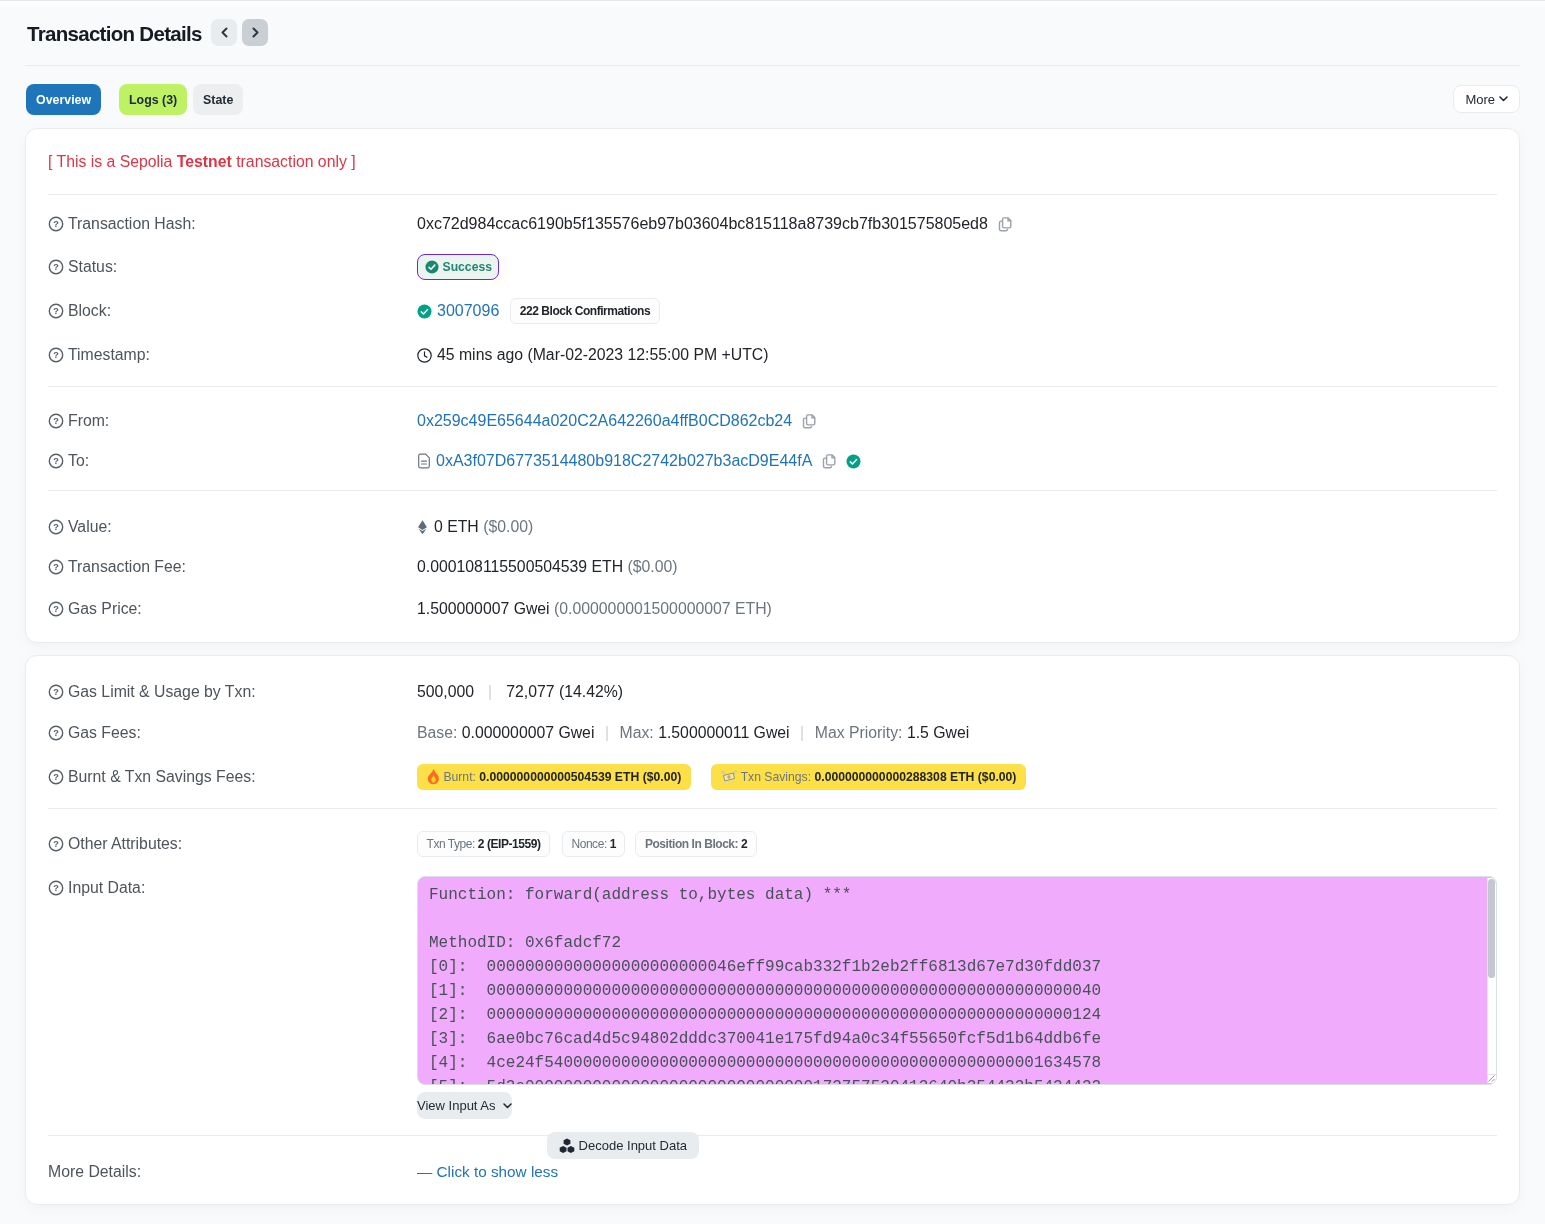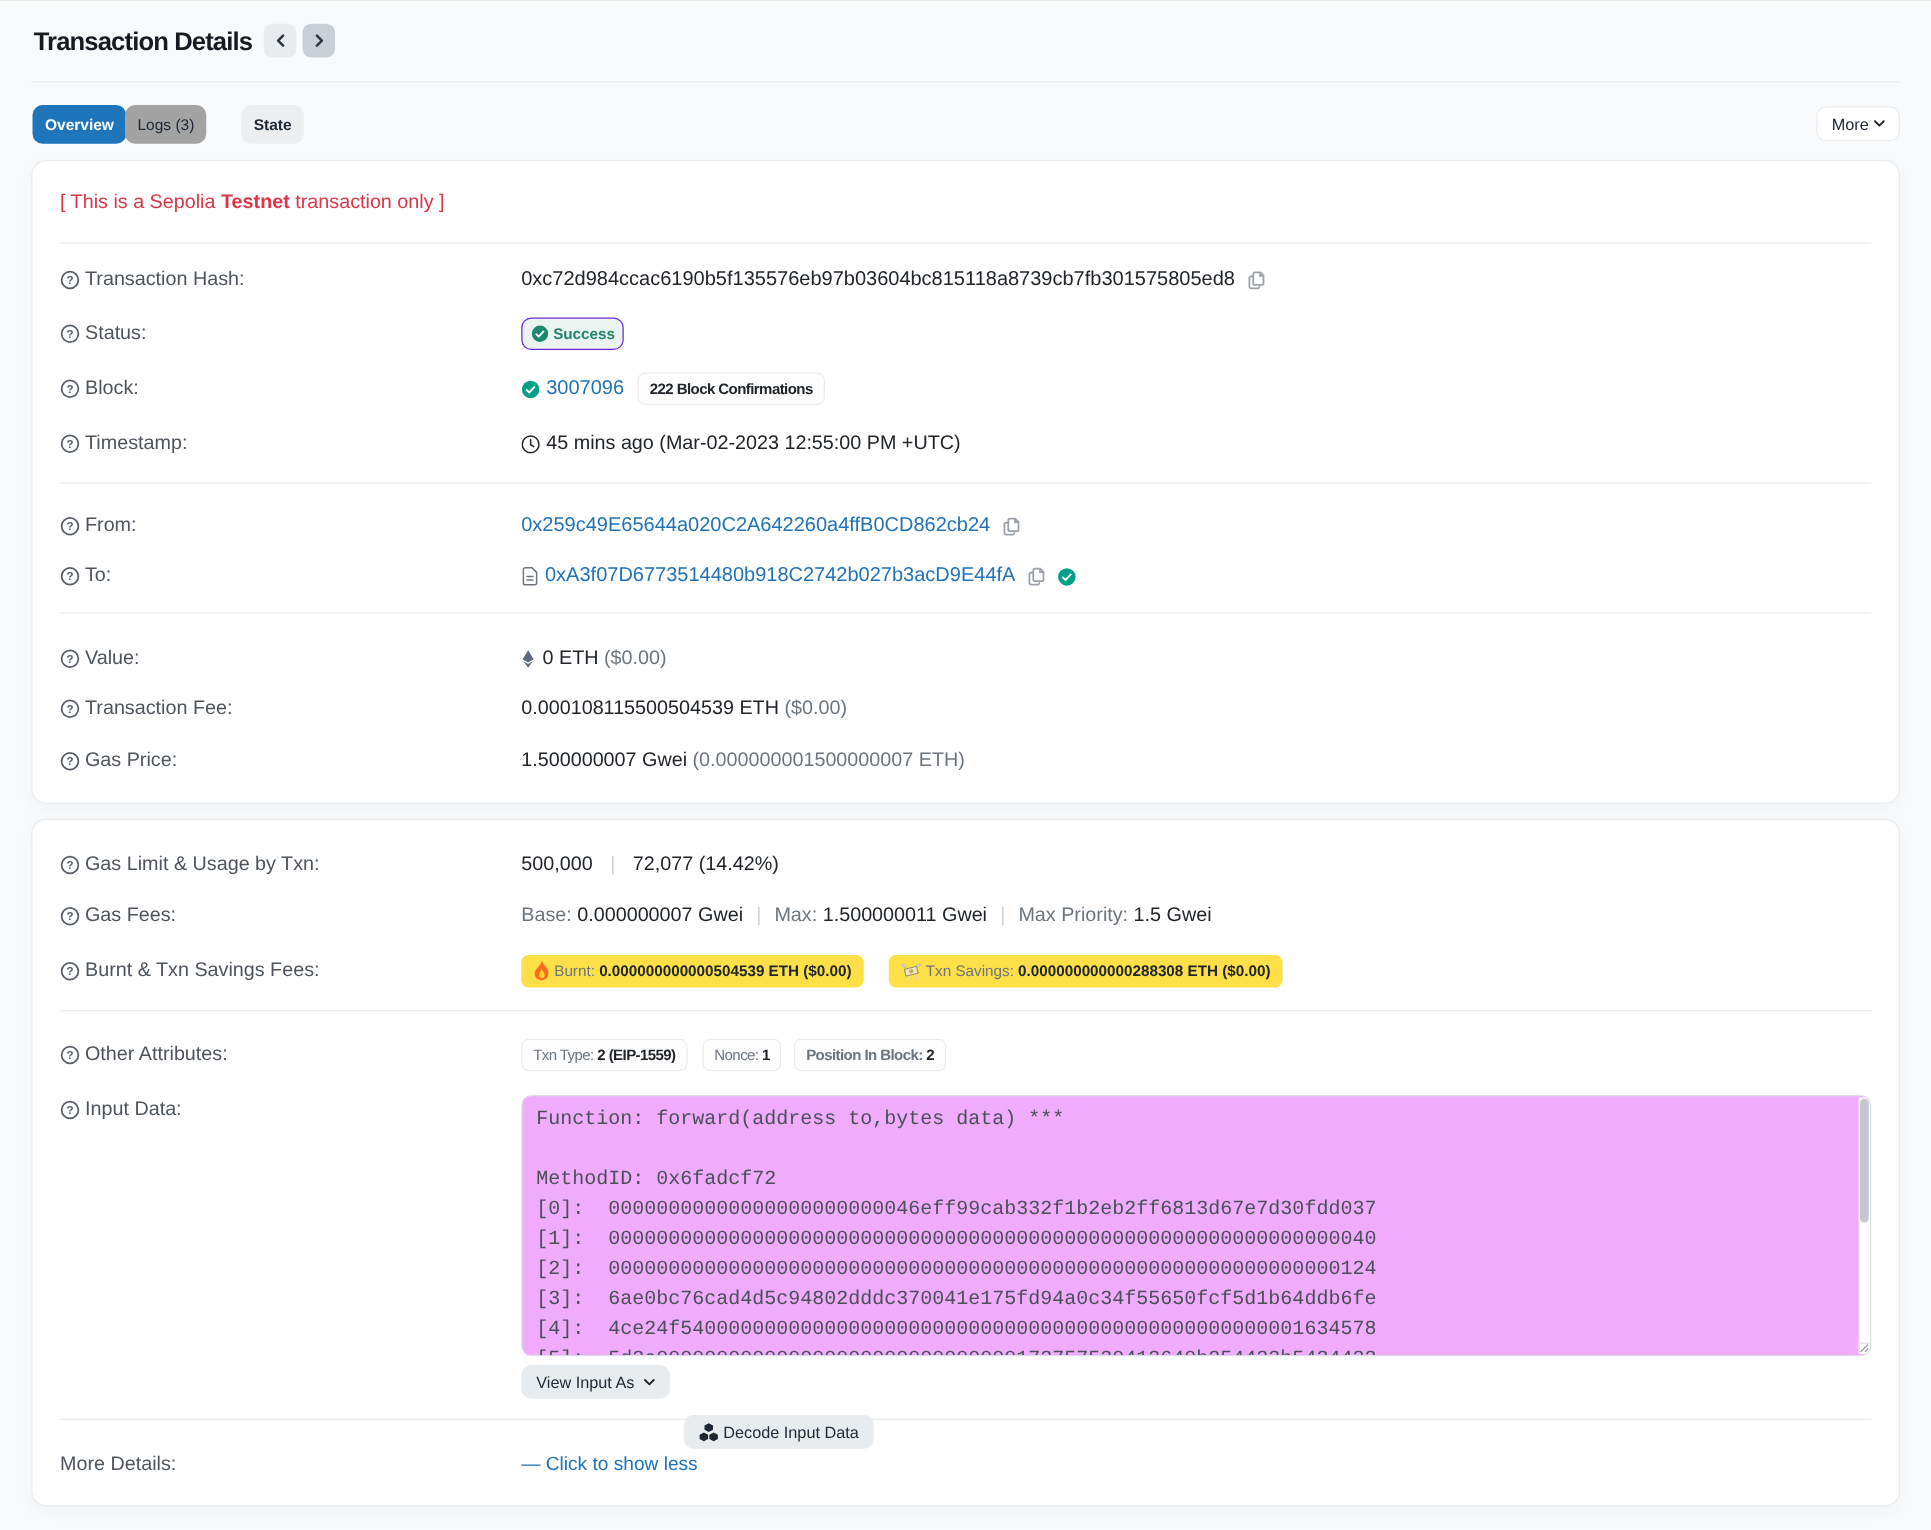--- a/index.html
+++ b/index.html
@@ -29,21 +29,21 @@
     </svg>
   </div>
 <div class="btn abs" style="left:242px;top:19px;width:26px;height:27px;border-radius:7px;background:#c9cfd5">
     <svg width="9" height="11" viewBox="0 0 9 11" fill="none" stroke="#30363d" stroke-width="2" stroke-linecap="round" stroke-linejoin="round">
       <path d="M2.5 1.5l4 4-4 4"></path>
     </svg>
   </div>
 <div class="abs" style="left:25px;top:65px;width:1495px;height:1px;background:#e9ecef"></div>
 
 <div class="btn abs" style="left:26px;top:84px;height:31px;padding:0 10px;background:#1e75ba;color:#fff;font-weight:bold;font-size:12.4px">Overview</div>
-<div class="btn abs" style="left:100px;top:84px;height:31px;padding:0 10px;background:#a3a3a3;font-weight:normal;font-size:12.4px">Logs (3)</div>
+<div class="btn abs" style="left:119px;top:84px;height:31px;padding:0 10px;background:#bef264;font-weight:bold;font-size:12.4px">Logs (3)</div>
 <div class="btn abs" style="left:193px;top:84px;height:31px;padding:0 10px;background:#eceef0;font-weight:bold;font-size:12.4px">State</div>
 <div class="btn abs" style="left:1453px;top:85px;width:67px;height:28px;background:#fff;border:1px solid #e9ecef;font-size:13px">More&nbsp;<svg width="9" height="6" viewBox="0 0 9 6" fill="none" stroke="#212529" stroke-width="1.5" stroke-linecap="round" stroke-linejoin="round">
       <path d="M1 1l3.5 3.5L8 1"></path>
     </svg></div>
 
 <div class="card" style="top:128px;height:515px"></div>
 <div class="abs" style="left:48px;top:153px;color:#dc3545">[ This is a Sepolia <b>Testnet</b> transaction only ]</div>
 <div class="hr" style="top:194px"></div>
 
 <div class="row" style="top:212px;height:23px">
@@ -226,21 +226,21 @@
 [3]:  6ae0bc76cad4d5c94802dddc370041e175fd94a0c34f55650fcf5d1b64ddb6fe
 [4]:  4ce24f5400000000000000000000000000000000000000000000000001634578
 [5]:  5d3e000000000000000000000000000000173757530413640b254433b5434432</pre>
 <div style="position:absolute;right:0;top:1px;bottom:1px;width:9px;background:#fcfdfd;border-left:1px solid #e8ebee"></div>
     <div style="position:absolute;right:1px;top:2px;width:7px;height:99px;background:#c2c8cd;border-radius:3.5px"></div>
     <div style="position:absolute;right:0;bottom:1px;width:9px;height:9px;background:#fff;border-left:1px solid #dfe3e7;border-top:1px solid #dfe3e7"></div>
     <svg style="position:absolute;right:1px;bottom:2px" width="7" height="7" viewBox="0 0 7 7" stroke="#8f979f" stroke-width="1">
       <path d="M6.5 0.5L0.5 6.5M6.5 4L4 6.5" fill="none"></path>
     </svg>
 </div>
-<div class="btn abs" style="left:417px;top:1092px;height:27px;padding:0 12px;font-size:13px">View Input As&nbsp;&nbsp;<svg width="9" height="6" viewBox="0 0 9 6" fill="none" stroke="#212529" stroke-width="1.5" stroke-linecap="round" stroke-linejoin="round">
+<div class="btn abs" style="left:417px;top:1092px;height:27px;padding:0 0;font-size:13px">View Input As&nbsp;&nbsp;<svg width="9" height="6" viewBox="0 0 9 6" fill="none" stroke="#212529" stroke-width="1.5" stroke-linecap="round" stroke-linejoin="round">
       <path d="M1 1l3.5 3.5L8 1"></path>
     </svg></div>
 <div class="btn abs" style="left:547px;top:1132px;height:27px;padding:0 12px;font-size:13px"><svg width="16" height="16" viewBox="0 0 16 16" fill="#1f2733">
       <path d="M8 .5l3.4 1.8v3.4L8 7.5 4.6 5.7V2.3z"></path>
       <path d="M4.1 8l3.4 1.8v3.4l-3.4 1.8L.7 13.2V9.8z"></path>
       <path d="M11.9 8l3.4 1.8v3.4l-3.4 1.8-3.4-1.8V9.8z"></path>
     </svg>&nbsp;Decode Input Data</div>
 <div class="hr" style="top:1135px"></div>
 <div class="row" style="top:1161px;height:22px">
  <div class="lab">More Details:</div>

